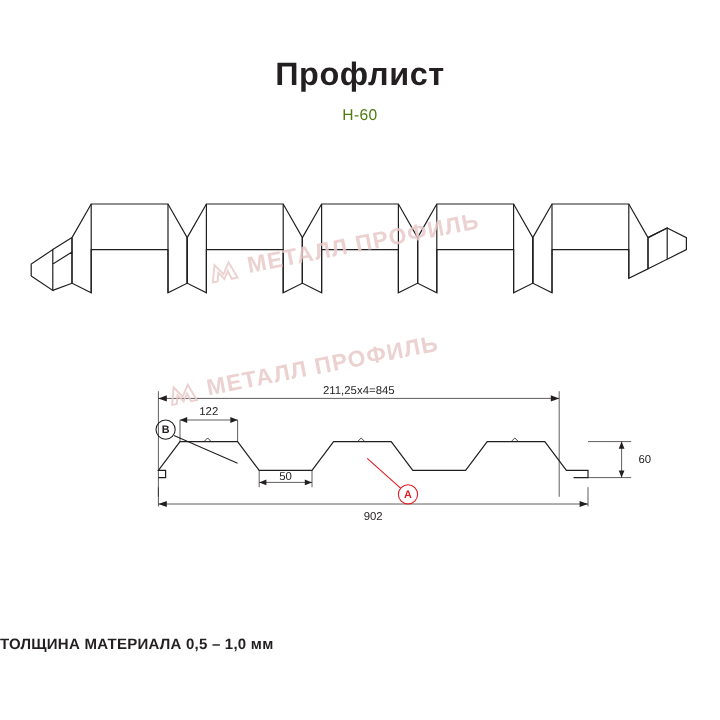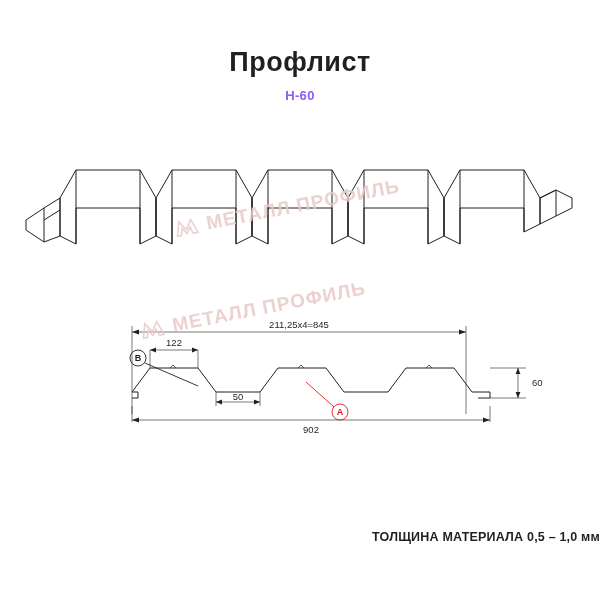--- a/index.html
+++ b/index.html
@@ -32,22 +32,22 @@
   .title {
     font-size: 27px;
     font-weight: bold;
     letter-spacing: 0.5px;
     color: #231f20;
     line-height: 1.1;
   }
   .subtitle {
     margin-top: 10px;
     font-size: 13px;
-    font-weight: bold;
-    color: #8b5cf6;
+    font-weight: normal;
+    color: #4d7c0f;
     letter-spacing: 0.3px;
   }
 
   
   .iso-wrap {
     position: absolute;
     top: 124px;
     left: 20px;
     width: 560px;
     height: 150px;
@@ -92,21 +92,21 @@
   .wm .wm-text {
     vertical-align: middle;
   }
 
   
   .footer {
     position: absolute;
     top: 530px;
     left: 0;
     width: 600px;
-    text-align: right;
+    text-align: left;
     font-size: 12.5px;
     font-weight: bold;
     color: #231f20;
     letter-spacing: 0.2px;
   }
 
   svg { display: block; overflow: visible; }
   .ln { fill: none; stroke: #231f20; stroke-width: 1; }
   .ln-thin { fill: none; stroke: #231f20; stroke-width: 0.7; }
   .dim { fill: none; stroke: #231f20; stroke-width: 0.6; }

